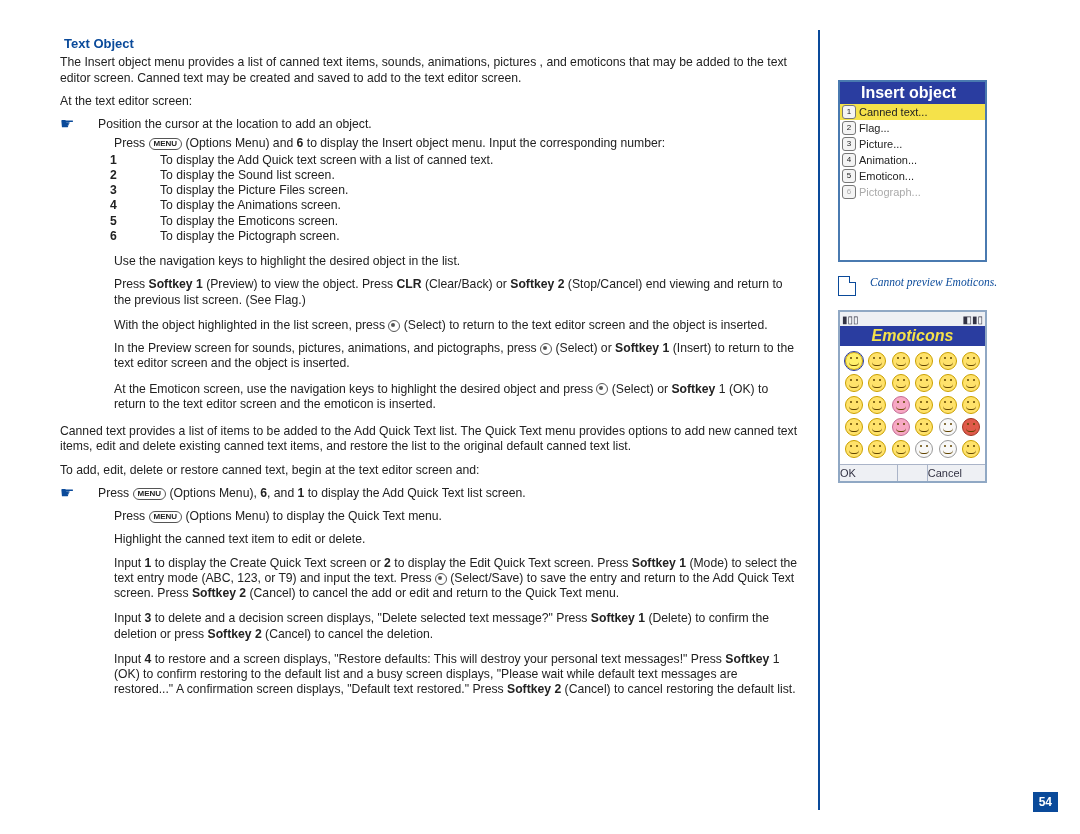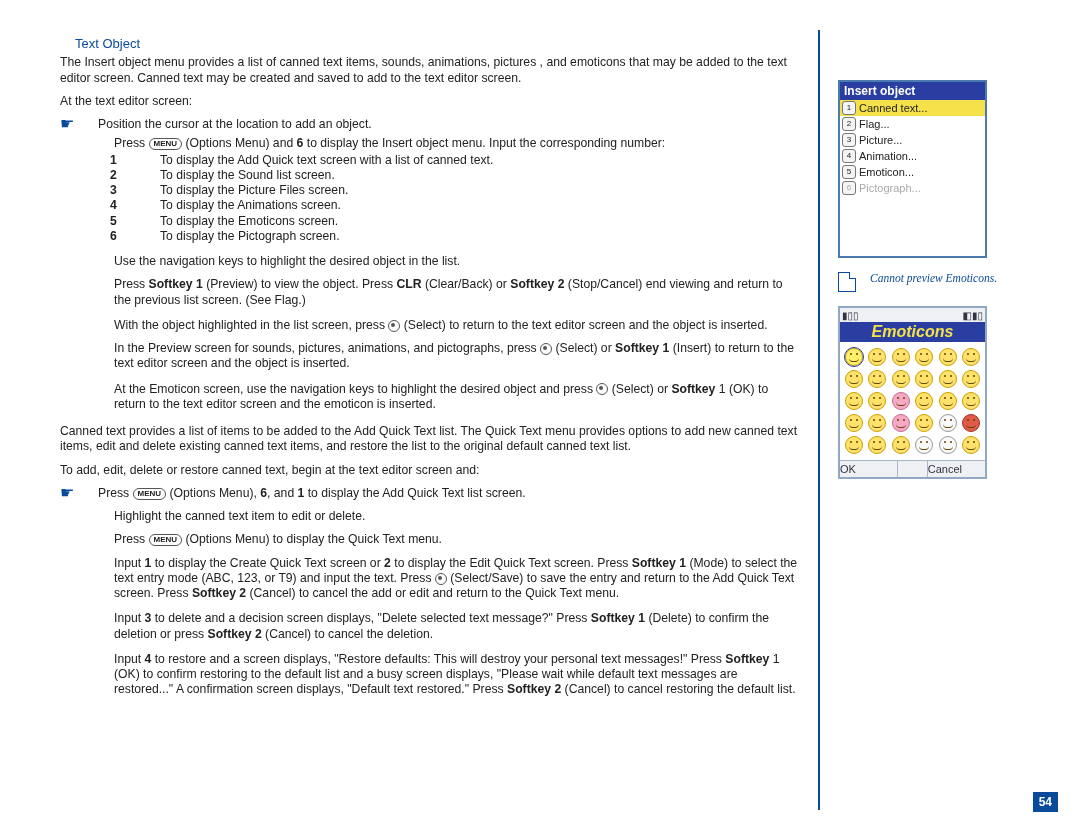--- a/index.html
+++ b/index.html
@@ -29,23 +29,23 @@
     background: #0a4a9a;
     margin: 0 18px 0 18px;
     height: 780px;
   }
   .side {
     width: 200px;
     font-size: 12px;
   }
   h3.section-title {
     color: #0a4a9a;
-    font-weight: normal;
+    font-weight: bold;
     font-size: 13px;
-    margin: 6px 0 2px 15px;
+    margin: 6px 0 2px 4px;
   }
   .para { margin: 3px 0 8px 0; }
   .para-tight { margin: 1px 0; }
   .sub { margin-left: 54px; }
   .bullet-row { display: flex; align-items: flex-start; margin: 4px 0; }
   .bullet-icon { width: 38px; flex: none; color: #0a4a9a; font-size: 16px; line-height: 14px; }
   .numlist { margin-left: 50px; }
   .numlist .row { display: flex; }
   .numlist .n { width: 50px; font-weight: bold; }
   .menu-pill {
@@ -81,22 +81,22 @@
     width: 145px;
     border: 2px solid #4a7ab0;
     background: #fff;
     font-size: 11px;
     margin-top: 50px;
   }
   .phone1 .titlebar {
     background: #2a3da0;
     color: #fff;
     font-weight: bold;
-    padding: 2px 4px;
-    font-size: 12px;
+    padding: 2px 21px;
+    font-size: 16px;
   }
   .phone1 .item {
     padding: 1px 2px;
     display: flex;
     align-items: center;
   }
   .phone1 .item.sel { background: #f5e24a; }
   .phone1 .item.dim { color: #aaa; }
   .phone1 .num {
     display: inline-block;
@@ -290,25 +290,25 @@
     <div class="para" style="margin-top:12px;">Canned text provides a list of items to be added to the Add Quick Text list. The Quick Text menu provides options to add new canned text items, edit and delete existing canned text items, and restore the list to the original default canned text list.</div>
     <div class="para">To add, edit, delete or restore canned text, begin at the text editor screen and:</div>
 
     <div class="bullet-row">
       <div class="bullet-icon">☛</div>
       <div>
         <span>Press </span><span class="menu-pill">MENU</span><span> (Options Menu), </span><b>6</b><span>, and </span><b>1</b><span> to display the Add Quick Text list screen.</span>
       </div>
     </div>
 
-    <div class="sub para" style="margin-top:8px;">Highlight the canned text item to edit or delete.</div>
-
     <div class="sub para" style="margin-top:8px;">
       <span>Press </span><span class="menu-pill">MENU</span><span> (Options Menu) to display the Quick Text menu.</span>
     </div>
+
+    <div class="sub para" style="margin-top:8px;">Highlight the canned text item to edit or delete.</div>
 
     <div class="sub para-tight" style="margin-top:8px;">
       <span>Input </span><b>1</b><span> to display the Create Quick Text screen or </span><b>2</b><span> to display the Edit Quick Text screen. Press </span><b>Softkey 1</b><span> (Mode) to select the text entry mode (ABC, 123, or T9) and input the text. Press </span><span class="select-dot"></span><span> (Select/Save) to save the entry and return to the Add Quick Text screen. Press </span><b>Softkey 2</b><span> (Cancel) to cancel the add or edit and return to the Quick Text menu.</span>
     </div>
 
     <div class="sub para-tight" style="margin-top:10px;">
       <span>Input </span><b>3</b><span> to delete and a decision screen displays, "Delete selected text message?" Press </span><b>Softkey 1</b><span> (Delete) to confirm the deletion or press </span><b>Softkey 2</b><span> (Cancel) to cancel the deletion.</span>
     </div>
 
     <div class="sub para-tight" style="margin-top:10px;">

